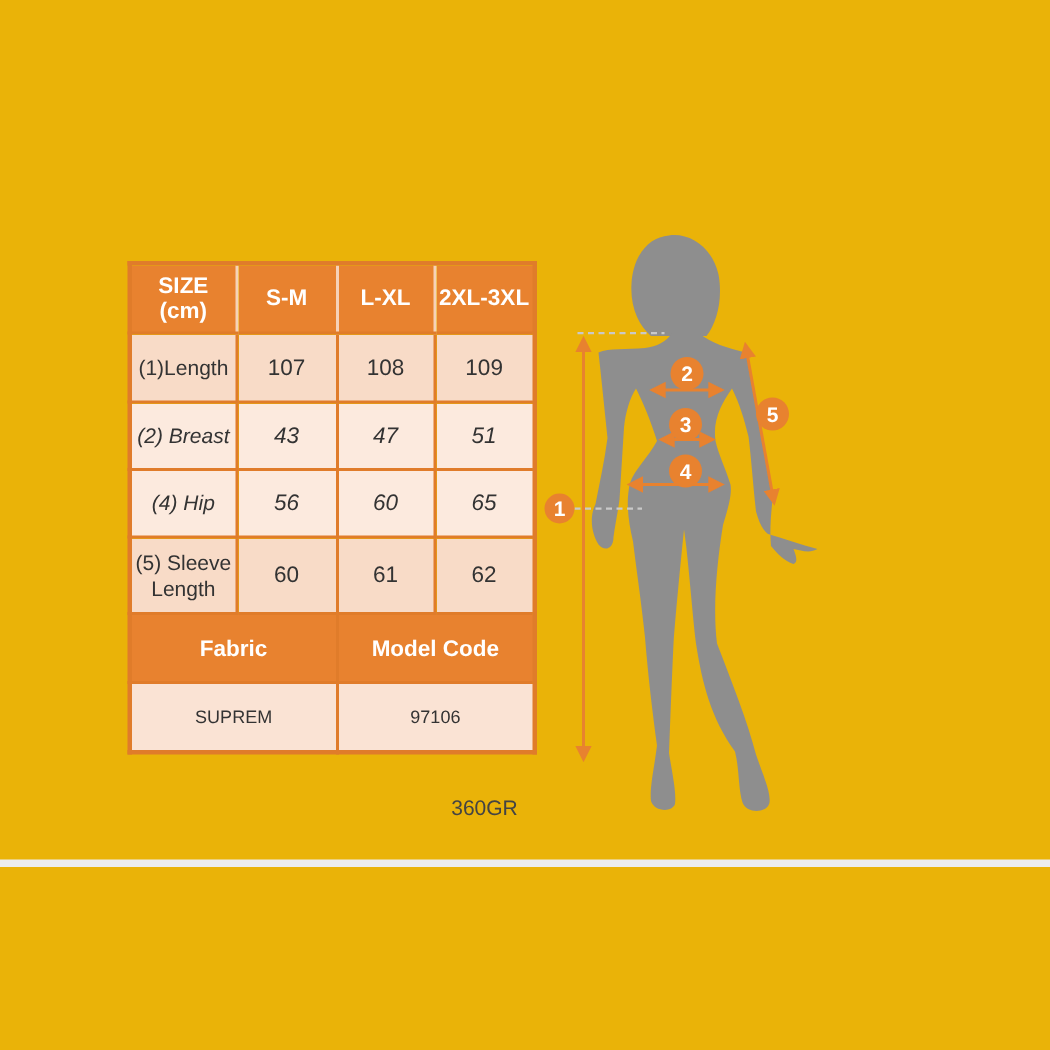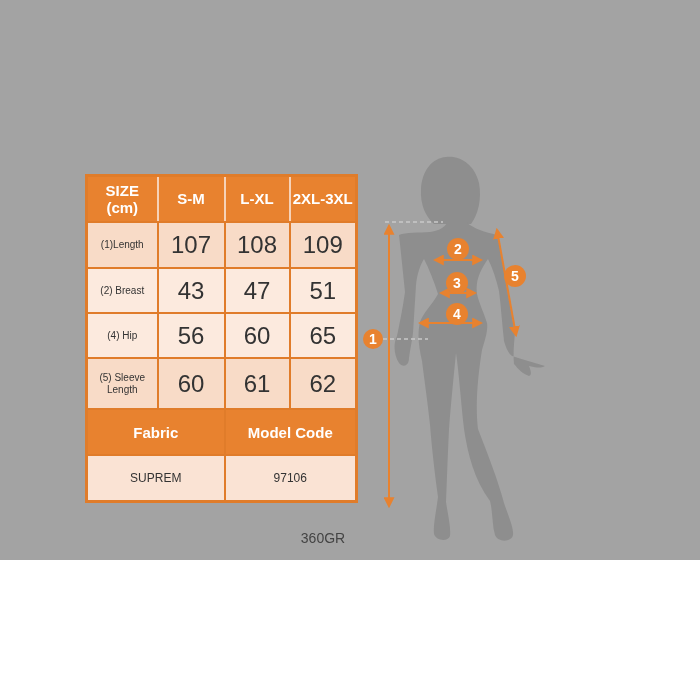--- a/index.html
+++ b/index.html
@@ -1,17 +1,17 @@
 <!DOCTYPE html>
 <html><head>
 <meta charset="utf-8">
 <style>
   html,body { margin:0; padding:0; background:#ffffff; }
   #stage {
-    position:relative; width:700px; height:560px; background:#a3a3a3;
+    position:relative; width:700px; height:700px; background:#eab308;
     font-family:"Liberation Sans", sans-serif; overflow:hidden;
   }
 
   
   table.size-table {
     position:absolute; left:85px; top:174px;
     border-collapse:collapse; table-layout:fixed;
     border:3px solid #E07C2A;
   }
   .size-table th, .size-table td {
@@ -20,23 +20,23 @@
     padding:0; color:#333333; overflow:hidden;
   }
   
   .hdr th {
     background:#E8822F; color:#ffffff;
     font-size:15px; font-weight:bold; height:44px; line-height:1.15;
     border-left-color:#F6D2B8; border-right-color:#F6D2B8;
   }
   
   .r-dark  td { background:#F8DBC7; }
-  .r-light td { background:#FCEADE; }
-  .size-table td.label { font-size:10px; line-height:1.15; }
-  .size-table td.num   { font-size:24px; }
+  .r-light td { background:#FCEADE;font-style:italic; }
+  .size-table td.label { font-size:14px; line-height:1.15; }
+  .size-table td.num   { font-size:15px; }
   .row-1 td { height:44px; }
   .row-2 td, .row-3 td, .row-4 td { height:43px; }
   .row-5 td { height:49px; }
   
   .fabric-hdr th {
     background:#E8822F; color:#ffffff;
     font-size:15px; font-weight:bold; height:44px;
   }
   .values-row td { background:#FAE3D4; font-size:12px; height:44px; }
 

